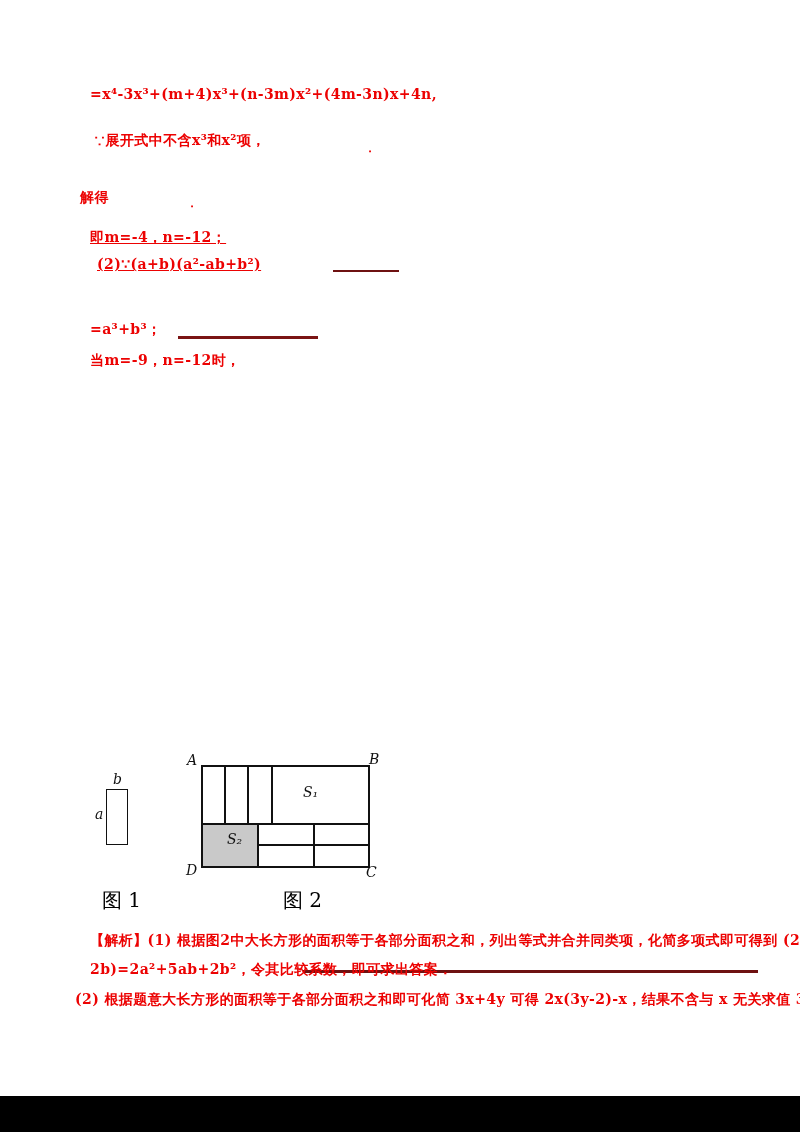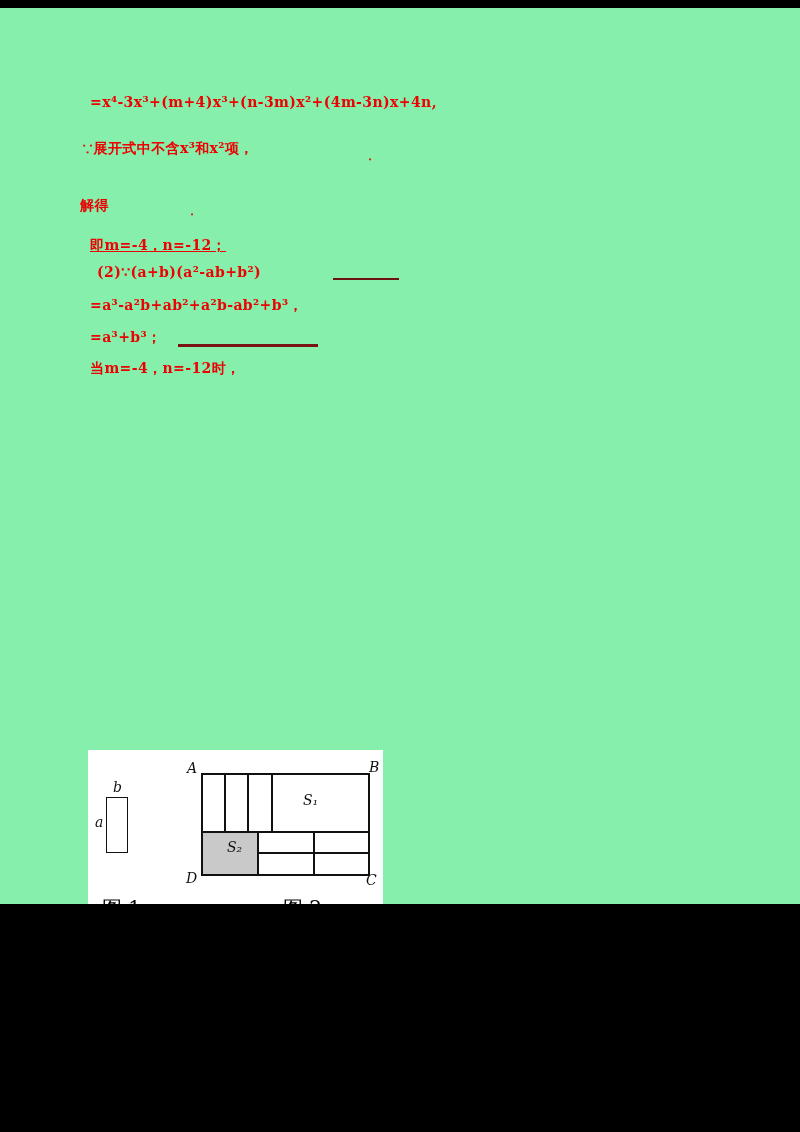--- a/index.html
+++ b/index.html
@@ -1,28 +1,28 @@
 <!DOCTYPE html>
 <html><head>
 <meta charset="utf-8">
 <style>
   html,body{margin:0;padding:0;background:#000;}
-  .page{position:relative;width:800px;height:896px;background:#86efac;overflow:hidden;
-        font-family:"DejaVu Serif","Liberation Serif",serif;margin-top:8px;}
+  .page{position:relative;width:800px;height:1096px;background:#ffffff;overflow:hidden;
+        font-family:"DejaVu Serif","Liberation Serif",serif;}
   .red{position:absolute;color:#ec0202;font-weight:700;font-size:14px;
        white-space:nowrap;letter-spacing:0.4px;}
   .red.small{font-size:12px;}
   
   .l1{left:90px;top:86px;}
-  .l2{left:82px;top:132px;}
+  .l2{left:94px;top:132px;}
   .l2p{left:364px;top:140px;}
   .l3{left:80px;top:189px;}
   .l3p{left:186px;top:195px;}
   .l4{left:90px;top:229px;text-decoration:underline;}
-  .l5{left:97px;top:256px;}
+  .l5{left:97px;top:256px;text-decoration:underline;}
   .l6{left:90px;top:289px;}
   .l7{left:90px;top:321px;text-align:center;}
   .l8{left:90px;top:352px;}
   .l9{left:75px;top:382px;}
   
   .j1{left:90px;top:932px;}
   .j2{left:90px;top:961px;}
   .j3{left:75px;top:991px;}
   
   .streak{position:absolute;background:#6e1111;height:2px;}
@@ -64,23 +64,22 @@
 
 <div class="page">
 
   <div class="red l1">=x⁴-3x³+(m+4)x³+(n-3m)x²+(4m-3n)x+4n,</div>
   <div class="red l2">∵展开式中不含x³和x²项，</div>
   <div class="red small l2p">．</div>
   <div class="red l3">解得</div>
   <div class="red small l3p">．</div>
   <div class="red l4">即m=-4，n=-12；</div>
   <div class="red l5">(2)∵(a+b)(a²-ab+b²)</div>
-  <div class="red l6">=a³-a²b+ab²+a²b-ab²+b³，</div>
   <div class="red l7">=a³+b³；</div>
-  <div class="red l8">当m=-4，n=-12时，</div>
+  <div class="red l8">当m=-9，n=-12时，</div>
 
   <div class="streak s1"></div>
   <div class="streak s2"></div>
   <div class="streak s3"></div>
 
   <div class="panel">
 
     <div class="fig1-rect"></div>
     <div class="flabel lblb">b</div>
     <div class="flabel lbla">a</div>
@@ -100,15 +99,16 @@
     <div class="flabel lblD">D</div>
     <div class="flabel lblC">C</div>
     <div class="flabel lblS1">S₁</div>
     <div class="flabel lblS2">S₂</div>
 
     <div class="flabel caption cap1">图 1</div>
     <div class="flabel caption cap2">图 2</div>
   </div>
 
   <div class="red j1">【解析】(1) 根据图2中大长方形的面积等于各部分面积之和，列出等式并合并同类项，化简多项式即可得到 (2a+</div>
+  <div class="red j2">2b)=2a²+5ab+2b²，令其比较系数，即可求出答案．</div>
   <div class="red j3">(2) 根据题意大长方形的面积等于各部分面积之和即可化简 3x+4y 可得 2x(3y-2)-x，结果不含与 x 无关求值 3y-</div>
 
 </div>
 
 </body></html>

